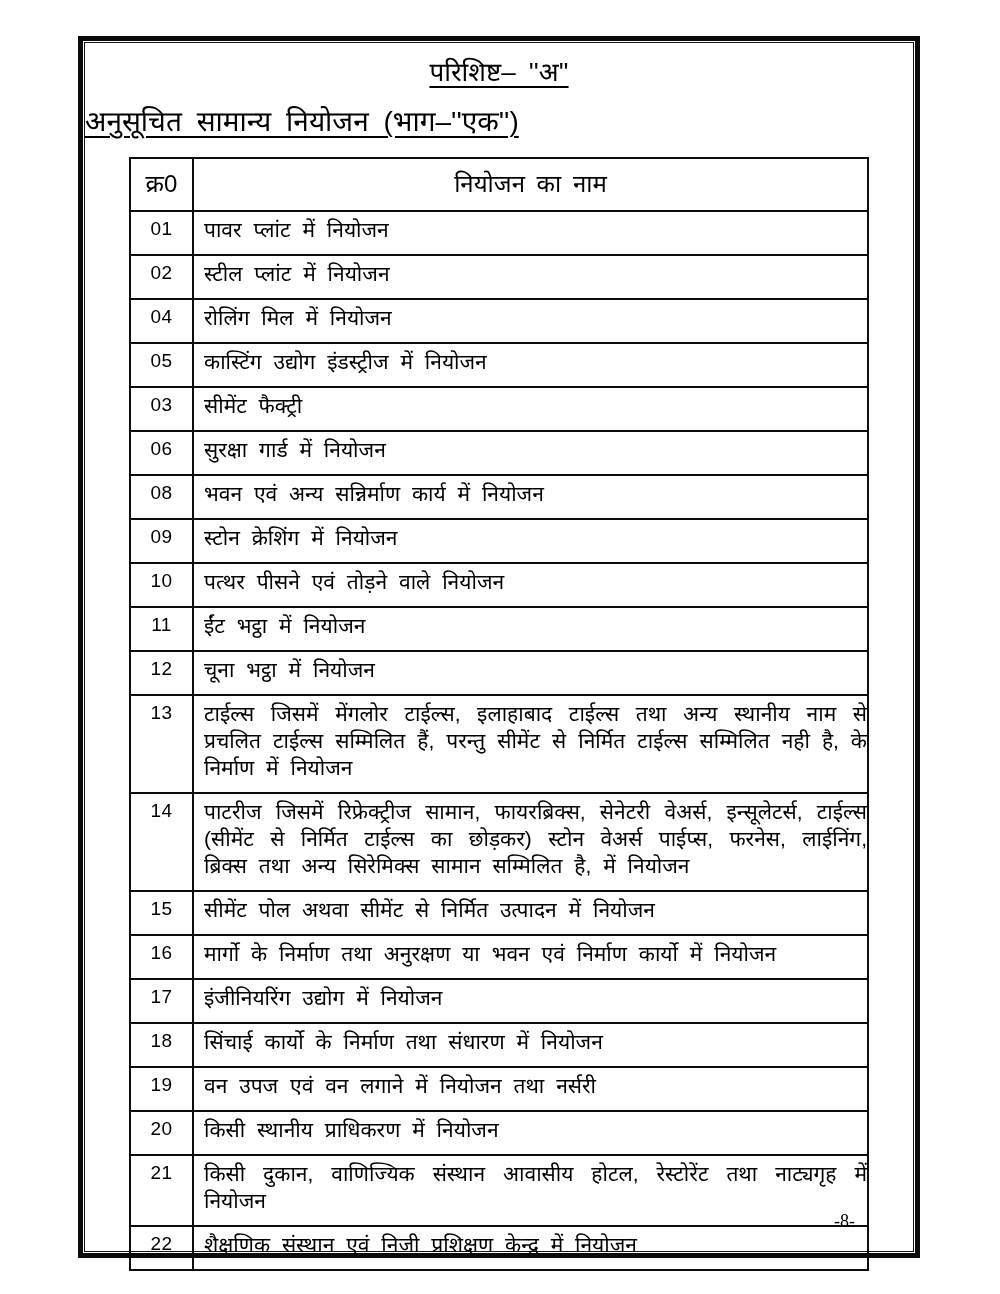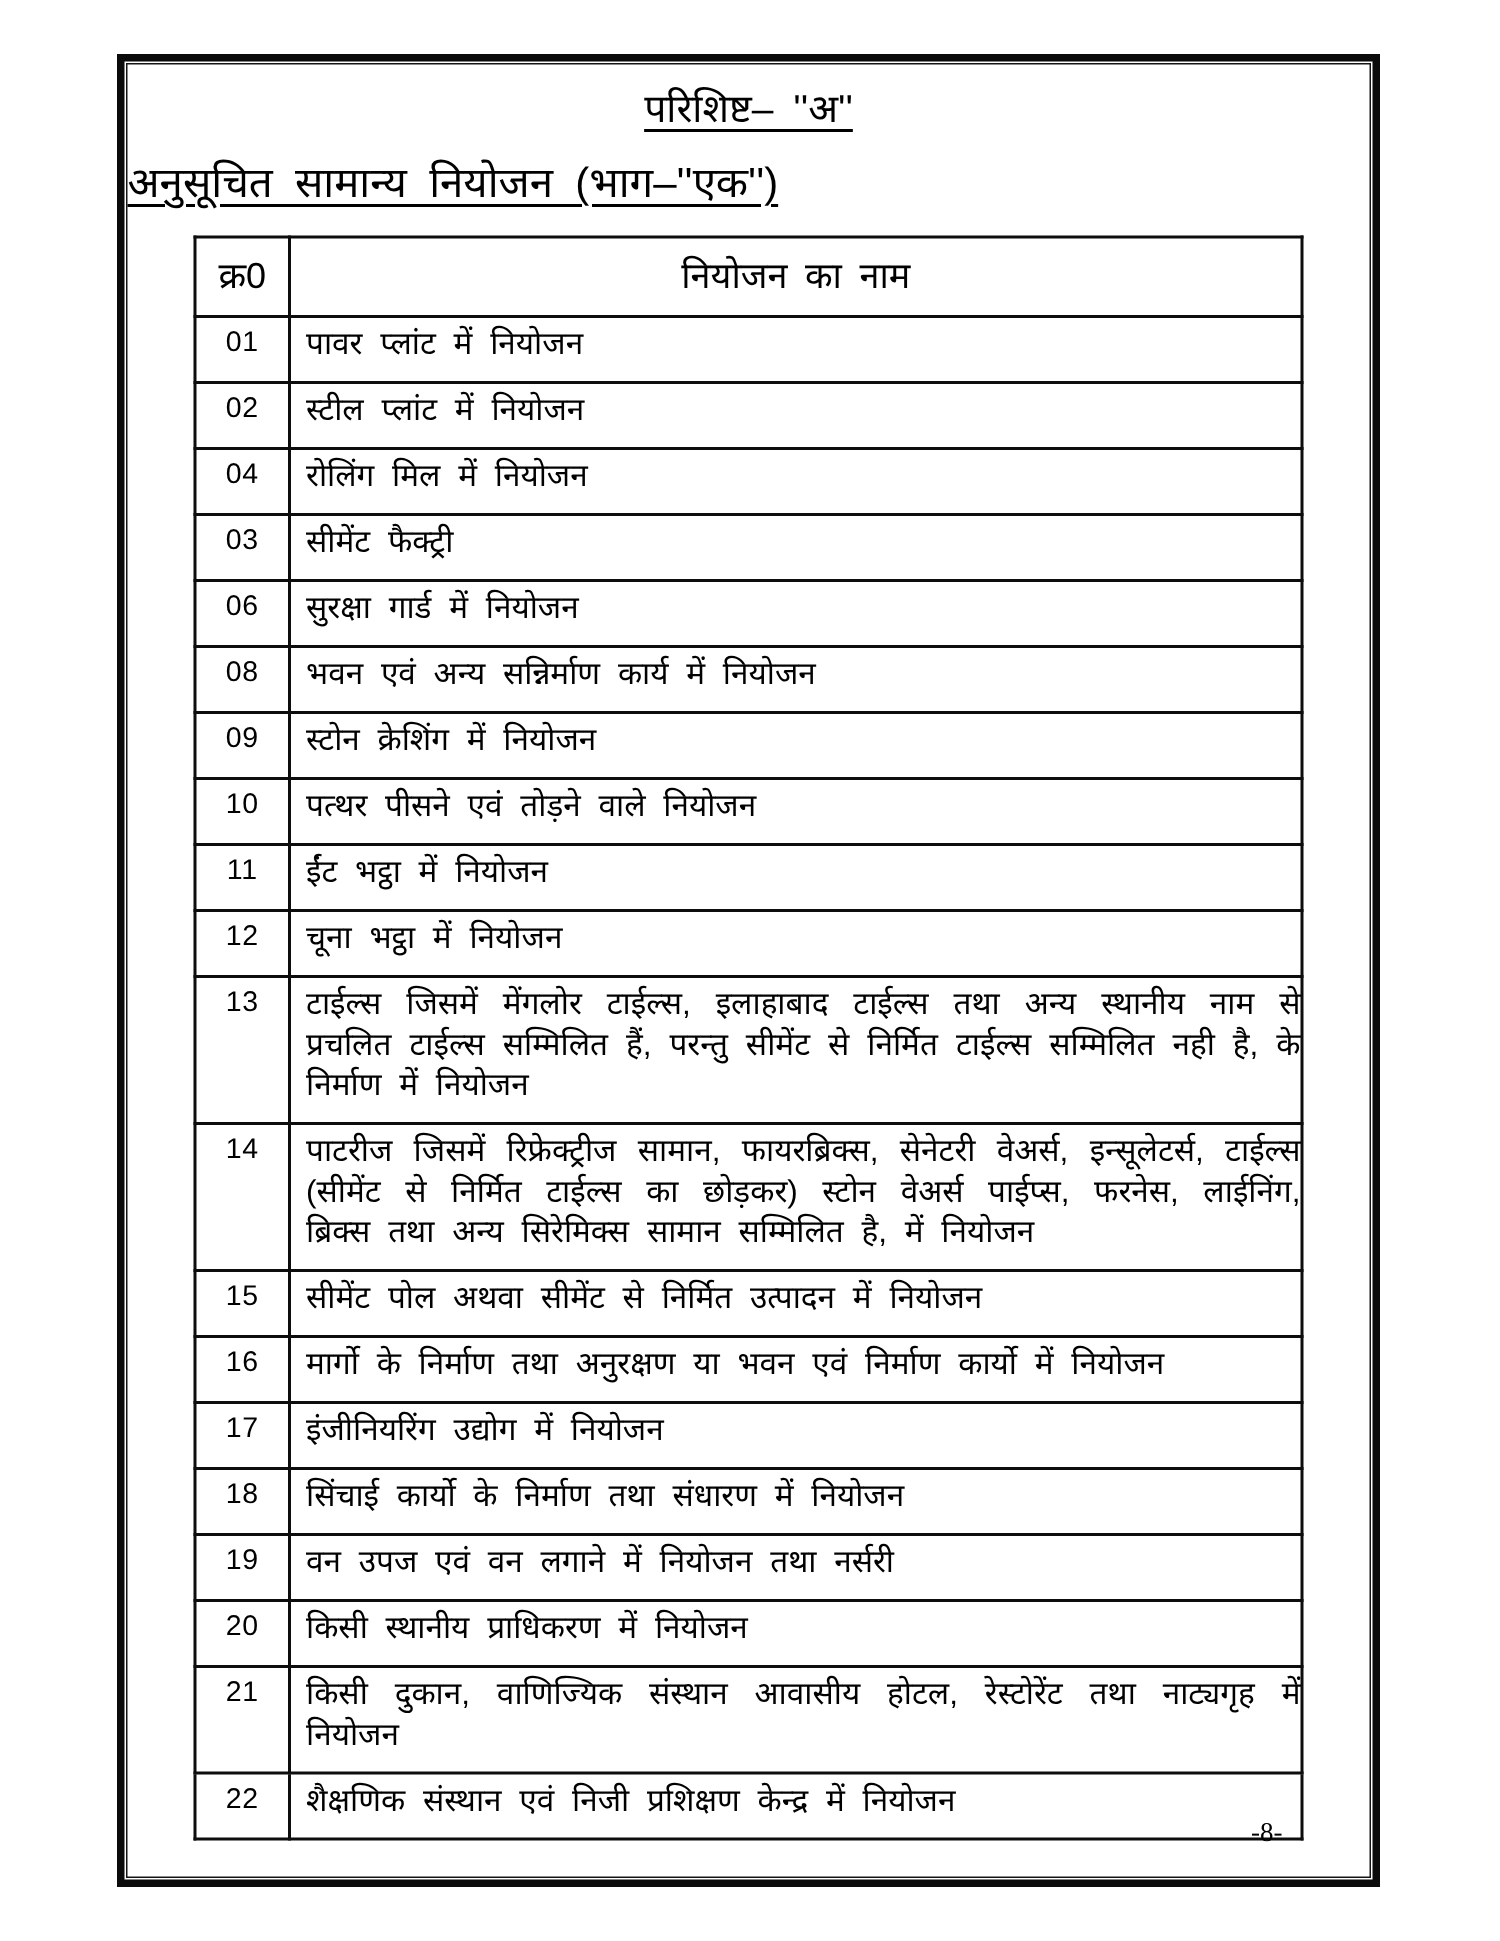--- a/index.html
+++ b/index.html
@@ -124,20 +124,24 @@
               <td class="c-no">02</td>
               <td class="c-name">स्टील प्लांट में नियोजन</td>
             </tr>
 
 
             <tr>
               <td class="c-no">04</td>
               <td class="c-name">रोलिंग मिल में नियोजन</td>
             </tr>
 
+            <tr>
+              <td class="c-no">05</td>
+              <td class="c-name">कास्टिंग उद्योग इंडस्ट्रीज में नियोजन</td>
+            </tr>
 
             <tr>
               <td class="c-no">03</td>
               <td class="c-name">सीमेंट फैक्ट्री</td>
             </tr>
 
             <tr>
               <td class="c-no">06</td>
               <td class="c-name">सुरक्षा गार्ड में नियोजन</td>
             </tr>

